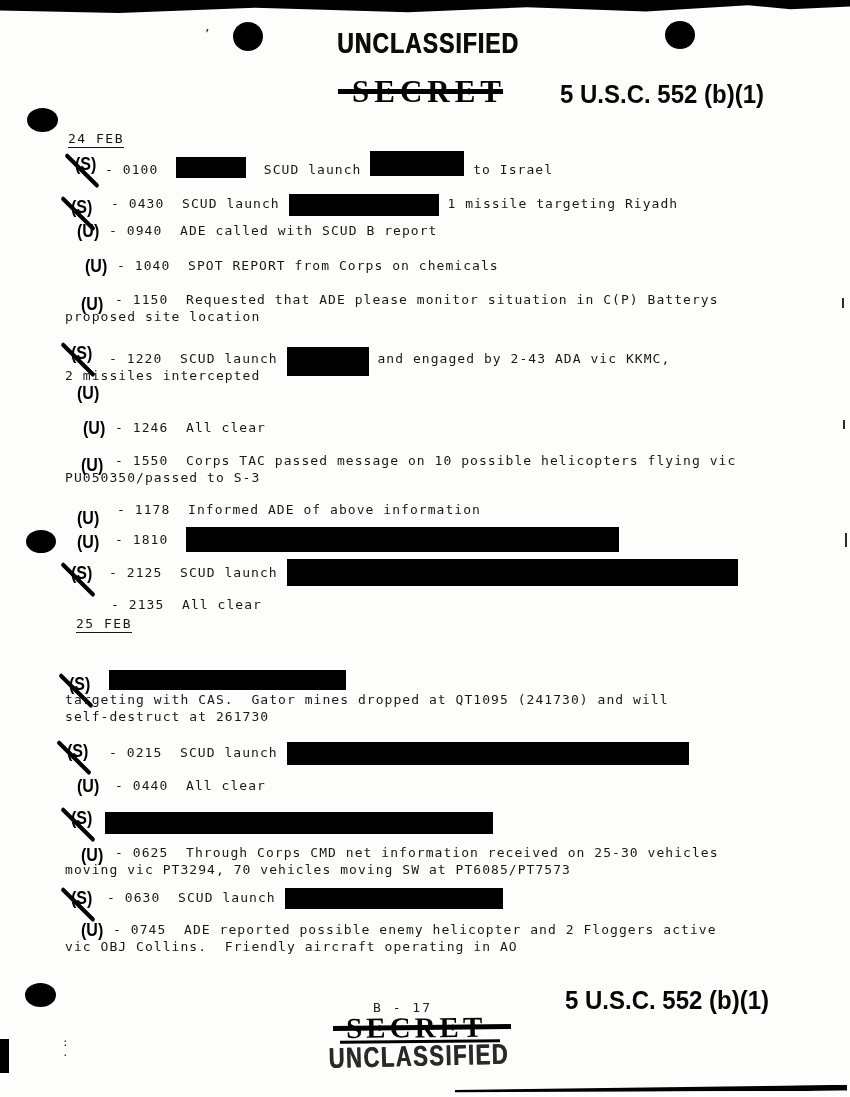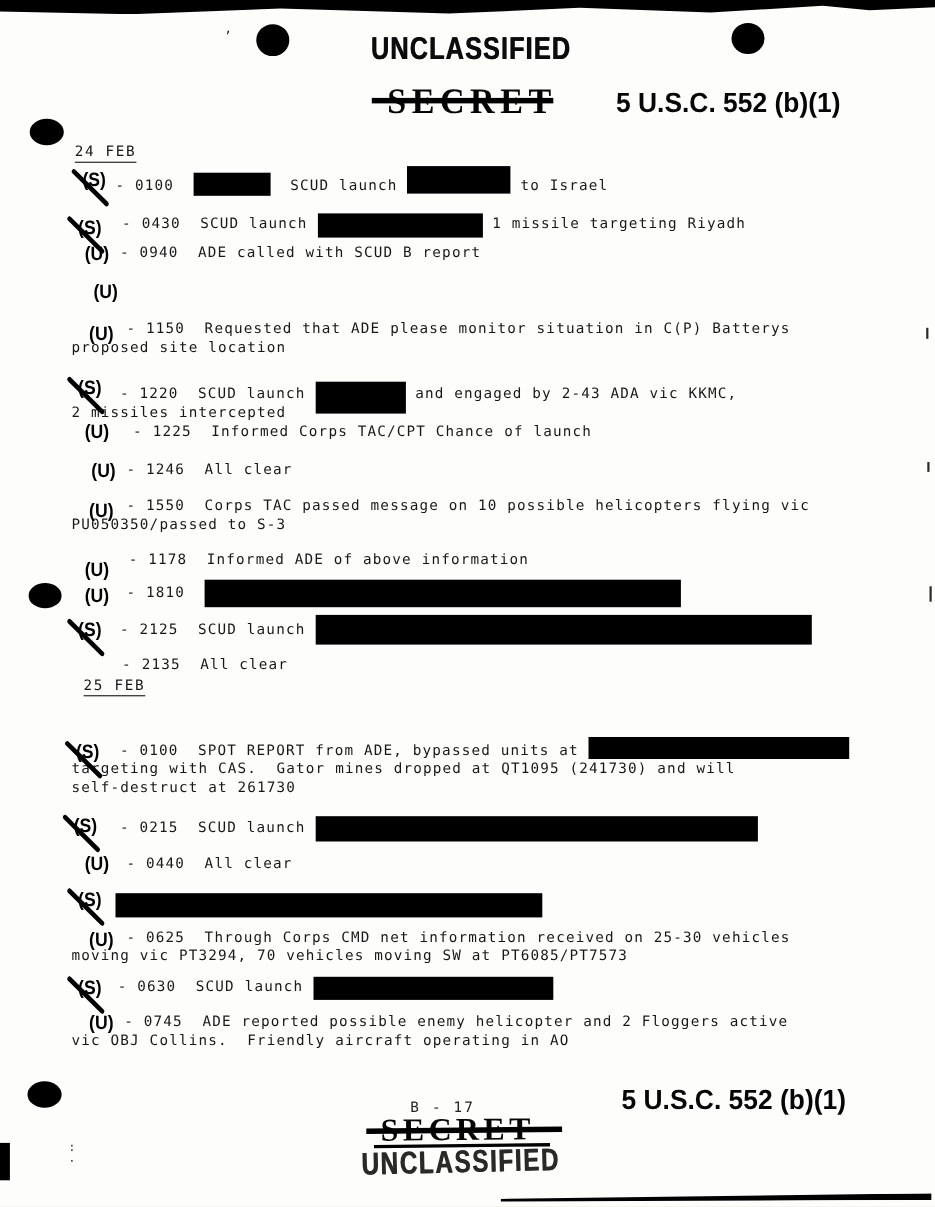--- a/index.html
+++ b/index.html
@@ -66,35 +66,35 @@
   <div class="stamp" id="stamp-top">UNCLASSIFIED</div>
   <div class="secret" id="secret-top">SECRET</div>
   <div class="strike" style="left:338px;top:89px;width:165px;height:5px;"></div>
   <div class="foia" id="foia-top">5 U.S.C. 552 (b)(1)</div>
 
   <div id="entries">
       <div class="sec-head" style="left: 68px; top: 131px;">24 FEB</div>
       <div class="entry" style="top: 155px;"><span class="marker crossed" style="left: 10px; top: 0px;">(S)</span><span class="pad" style="width: 40px;"></span><span>- 0100  </span><span class="redact" style="width: 70px; height: 21px; transform: translateY(-2px);"></span><span>  SCUD launch </span><span class="redact" style="width: 94px; height: 25px; transform: translateY(-4px);"></span><span> to Israel</span></div>
       <div class="entry" style="top: 192px;"><span class="marker crossed" style="left: 6px; top: 6px;">(S)</span><span class="pad" style="width: 46px;"></span><span>- 0430  SCUD launch </span><span class="redact" style="width: 150px; height: 22px; transform: translateY(2px);"></span><span> 1 missile targeting Riyadh</span></div>
       <div class="entry" style="top: 222px;"><span class="marker" style="left: 12px; top: 0px;">(U)</span><span class="pad" style="width: 44px;"></span><span>- 0940  ADE called with SCUD B report</span></div>
-      <div class="entry" style="top: 257px;"><span class="marker" style="left: 20px; top: 0px;">(U)</span><span class="pad" style="width: 52px;"></span></div>
+      <div class="entry" style="top: 257px;"><span class="marker" style="left: 20px; top: 0px;">(U)</span><span class="pad" style="width: 52px;"></span><span>- 1040  SPOT REPORT from Corps on chemicals</span></div>
       <div class="entry" style="top: 291px;"><span class="marker" style="left: 16px; top: 4px;">(U)</span><span class="pad" style="width: 50px;"></span><span>- 1150  Requested that ADE please monitor situation in C(P) Batterys
 proposed site location</span></div>
       <div class="entry" style="top: 340px;"><span class="marker crossed" style="left: 6px; top: 4px;">(S)</span><span class="pad" style="width: 44px;"></span><span>- 1220  SCUD launch </span><span class="redact" style="width: 82px; height: 29px; transform: translateY(7px);"></span><span> and engaged by 2-43 ADA vic KKMC,
 2 missiles intercepted</span></div>
-      <div class="entry" style="top: 384px;"><span class="marker" style="left: 12px; top: 0px;">(U)</span><span class="pad" style="width: 56px;"></span><span>- 1225  Informed Corps TAC/CPT Chance of launch</span></div>
+      <div class="entry" style="top: 384px;"><span class="marker" style="left: 12px; top: 0px;">(U)</span><span class="pad" style="width: 56px;"></span></div>
       <div class="entry" style="top: 419px;"><span class="marker" style="left: 18px; top: 0px;">(U)</span><span class="pad" style="width: 50px;"></span><span>- 1246  All clear</span></div>
       <div class="entry" style="top: 452px;"><span class="marker" style="left: 16px; top: 4px;">(U)</span><span class="pad" style="width: 50px;"></span><span>- 1550  Corps TAC passed message on 10 possible helicopters flying vic
 PU050350/passed to S-3</span></div>
       <div class="entry" style="top: 501px;"><span class="marker" style="left: 12px; top: 8px;">(U)</span><span class="pad" style="width: 52px;"></span><span>- 1178  Informed ADE of above information</span></div>
       <div class="entry" style="top: 525px;"><span class="marker" style="left: 12px; top: 8px;">(U)</span><span class="pad" style="width: 50px;"></span><span>- 1810  </span><span class="redact" style="width: 433px; height: 25px; transform: translateY(2px);"></span></div>
       <div class="entry" style="top: 556px;"><span class="marker crossed" style="left: 6px; top: 8px;">(S)</span><span class="pad" style="width: 44px;"></span><span>- 2125  SCUD launch </span><span class="redact" style="width: 451px; height: 27px; transform: translateY(3px);"></span></div>
       <div class="entry" style="top: 596px;"><span class="pad" style="width: 46px;"></span><span>- 2135  All clear</span></div>
       <div class="sec-head" style="left: 76px; top: 616px;">25 FEB</div>
-      <div class="entry" style="top: 673px;"><span class="marker crossed" style="left: 4px; top: 2px;">(S)</span><span class="pad" style="width: 44px;"></span><span>- 0100  SPOT REPORT from ADE, bypassed units at </span><span class="redact" style="width: 237px; height: 20px; transform: translateY(-3px);"></span><span>
+      <div class="entry" style="top: 673px;"><span class="marker crossed" style="left: 4px; top: 2px;">(S)</span><span class="pad" style="width: 44px;"></span><span class="redact" style="width: 237px; height: 20px; transform: translateY(-3px);"></span><span>
 targeting with CAS.  Gator mines dropped at QT1095 (241730) and will
 self-destruct at 261730</span></div>
       <div class="entry" style="top: 740px;"><span class="marker crossed" style="left: 2px; top: 2px;">(S)</span><span class="pad" style="width: 44px;"></span><span>- 0215  SCUD launch </span><span class="redact" style="width: 402px; height: 23px; transform: translateY(2px);"></span></div>
       <div class="entry" style="top: 777px;"><span class="marker" style="left: 12px; top: 0px;">(U)</span><span class="pad" style="width: 50px;"></span><span>- 0440  All clear</span></div>
       <div class="entry" style="top: 809px;"><span class="marker crossed" style="left: 6px; top: 0px;">(S)</span><span class="pad" style="width: 40px;"></span><span class="redact" style="width: 388px; height: 22px; transform: translateY(3px);"></span></div>
       <div class="entry" style="top: 844px;"><span class="marker" style="left: 16px; top: 2px;">(U)</span><span class="pad" style="width: 50px;"></span><span>- 0625  Through Corps CMD net information received on 25-30 vehicles
 moving vic PT3294, 70 vehicles moving SW at PT6085/PT7573</span></div>
       <div class="entry" style="top: 887px;"><span class="marker crossed" style="left: 6px; top: 2px;">(S)</span><span class="pad" style="width: 42px;"></span><span>- 0630  SCUD launch </span><span class="redact" style="width: 218px; height: 21px; transform: translateY(1px);"></span></div>
       <div class="entry" style="top: 921px;"><span class="marker" style="left: 16px; top: 0px;">(U)</span><span class="pad" style="width: 48px;"></span><span>- 0745  ADE reported possible enemy helicopter and 2 Floggers active
 vic OBJ Collins.  Friendly aircraft operating in AO</span></div>

